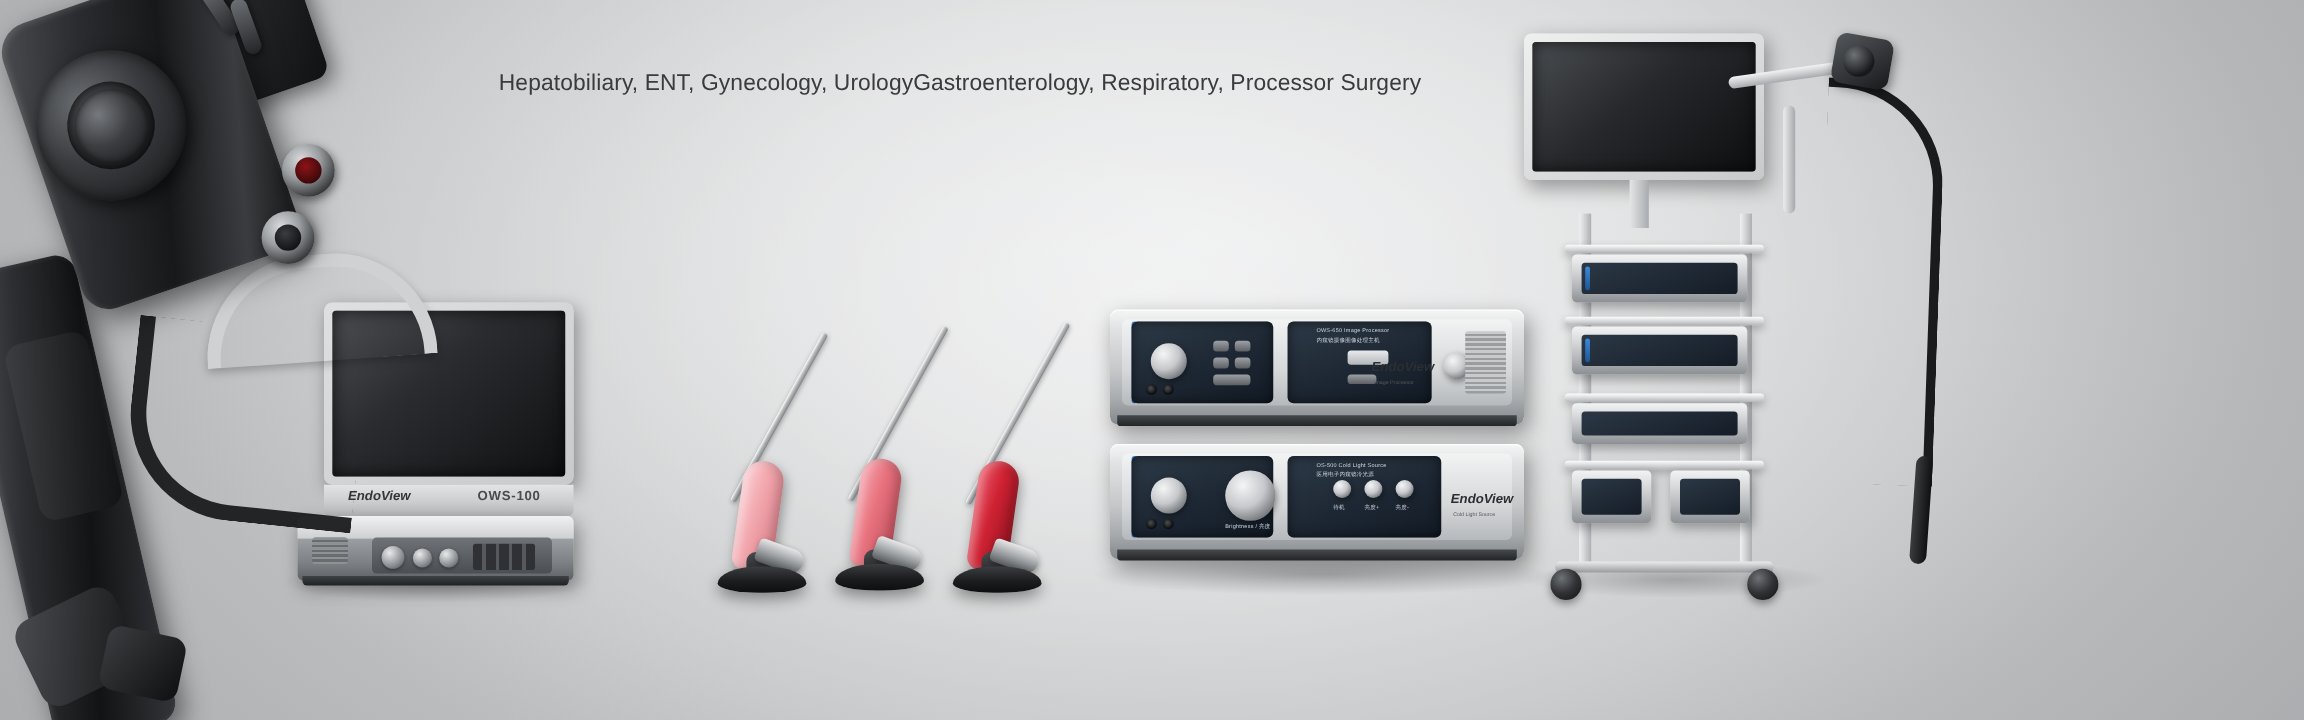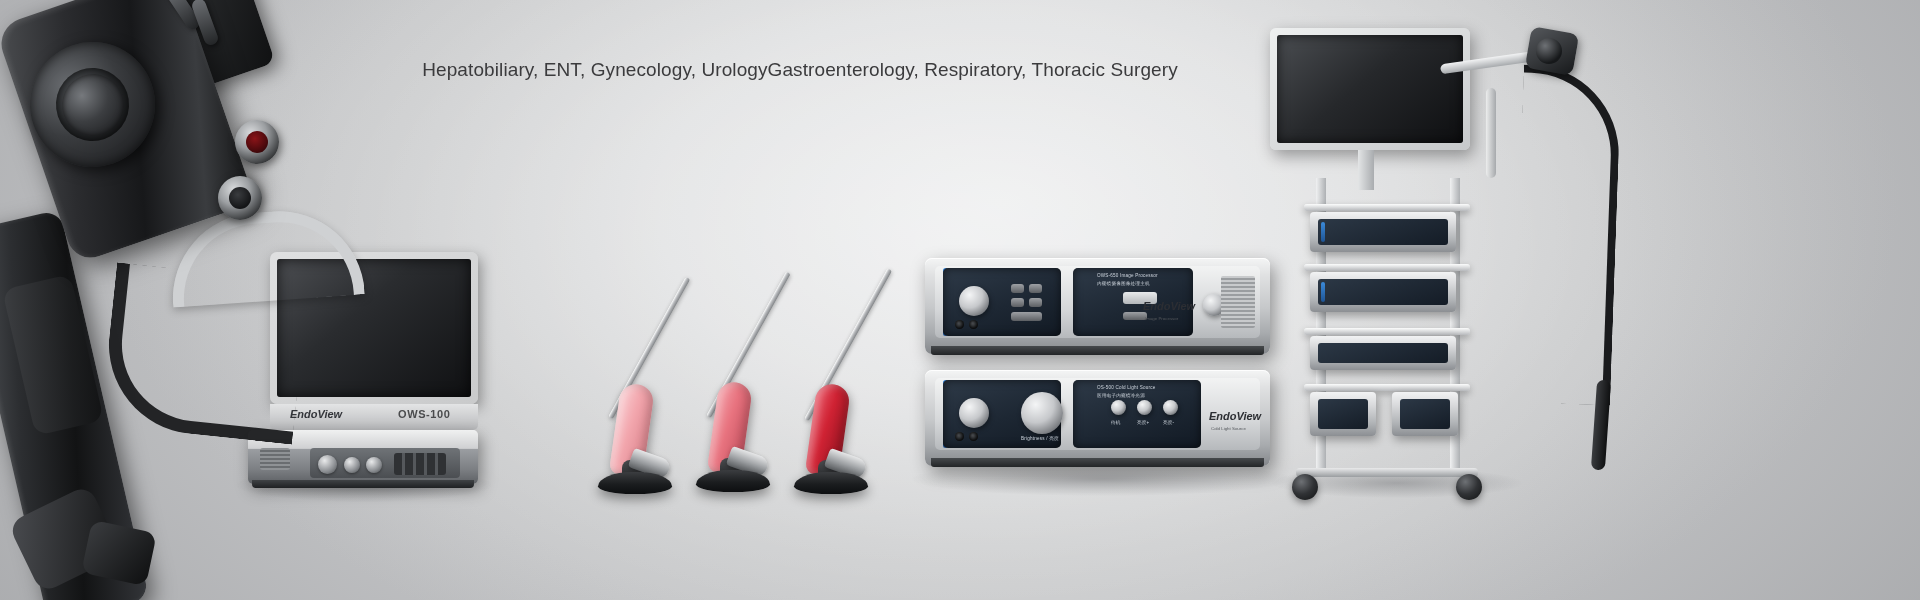--- a/index.html
+++ b/index.html
@@ -341,16 +341,16 @@
     <div class="cart-arm"></div>
     <div class="cart-scope-cable"></div>
     <div class="cart-scope-head"></div>
     <div class="cart-scope-knob"></div>
     <div class="cart-scope-tip"></div>
   </div>
 
   <div class="vignette"></div>
 
   <div class="textblock">
-    <div class="spec-en">Hepatobiliary, ENT, Gynecology, UrologyGastroenterology, Respiratory, Thoracic Surgery</div>
+    <div class="spec-en">Hepatobiliary, ENT, Gynecology, UrologyGastroenterology, Respiratory, Processor Surgery</div>
   </div>
 
 </div>
 
 </body></html>

